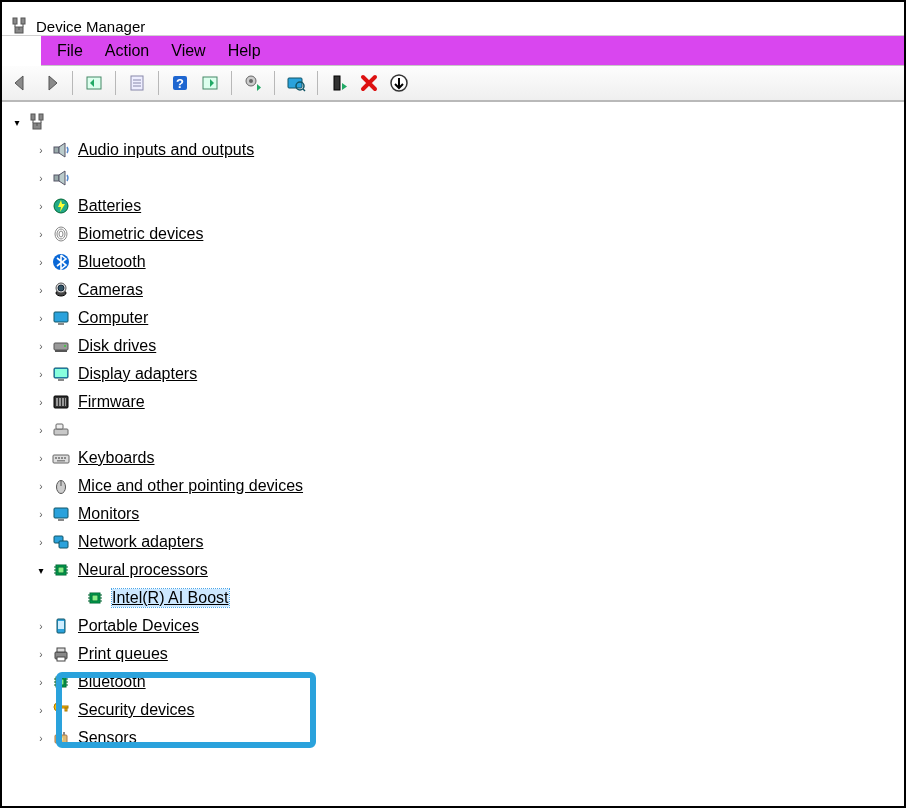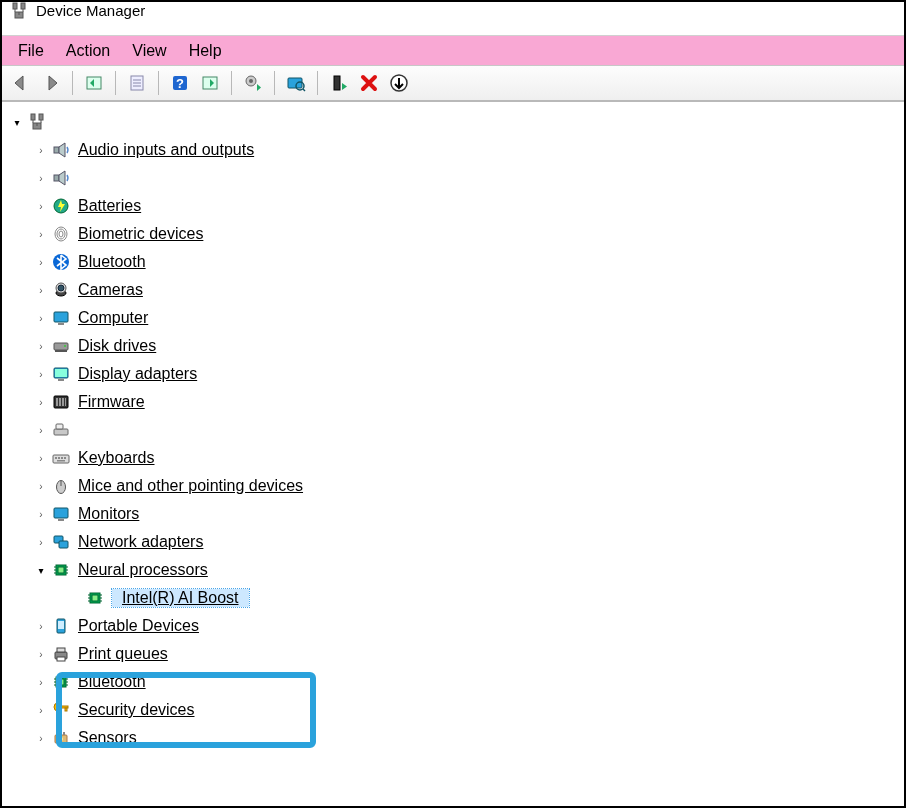--- a/index.html
+++ b/index.html
@@ -9,36 +9,37 @@
     font-size: 15px;
     background: #fff;
     color: #000;
     width: 906px;
     height: 808px;
     border: 2px solid #000;
     overflow: hidden;
   }
   .titlebar {
     display: flex;
-    align-items: flex-start;
+    align-items: flex-end;
     height: 34px;
     padding: 0 8px;
     background: #fff;
     border-bottom: 1px solid #d0d0d0;
   }
   .titlebar .app-icon { width: 18px; height: 18px; margin-right: 8px; }
   .titlebar .title { font-size: 15px; }
   .menubar {
     display: flex;
     align-items: center;
     height: 30px;
     padding: 0 6px;
-    background: #f9a8d4;
+    background: #d946ef;
     border-bottom: 1px solid #c7c7c7;
     gap: 2px;
+    margin-left: 39px;
   }
   .menubar .menu-item {
     padding: 2px 10px;
     font-size: 16px;
     cursor: default;
   }
   .toolbar {
     display: flex;
     align-items: center;
     height: 36px;
@@ -81,21 +82,21 @@
     width: 22px; height: 22px;
     display:inline-flex; align-items:center; justify-content:center;
     margin-right: 6px;
   }
   .node .label { font-size: 16px; text-decoration: underline; }
   .indent1 { padding-left: 24px; }
   .indent2 { padding-left: 58px; }
   .selected .label {
     background: #cde8ff;
     outline: 1px dotted #4aa6e8;
-    padding: 0 10px;
+    padding: 0 0;
   }
   .highlight-box {
     border: 6px solid #2aa2dc;
     border-radius: 6px;
     padding: 2px 4px 2px 2px;
     margin-left: 46px;
     display: inline-block;
     position: relative;
     top: -80px;
     height: 76px;

